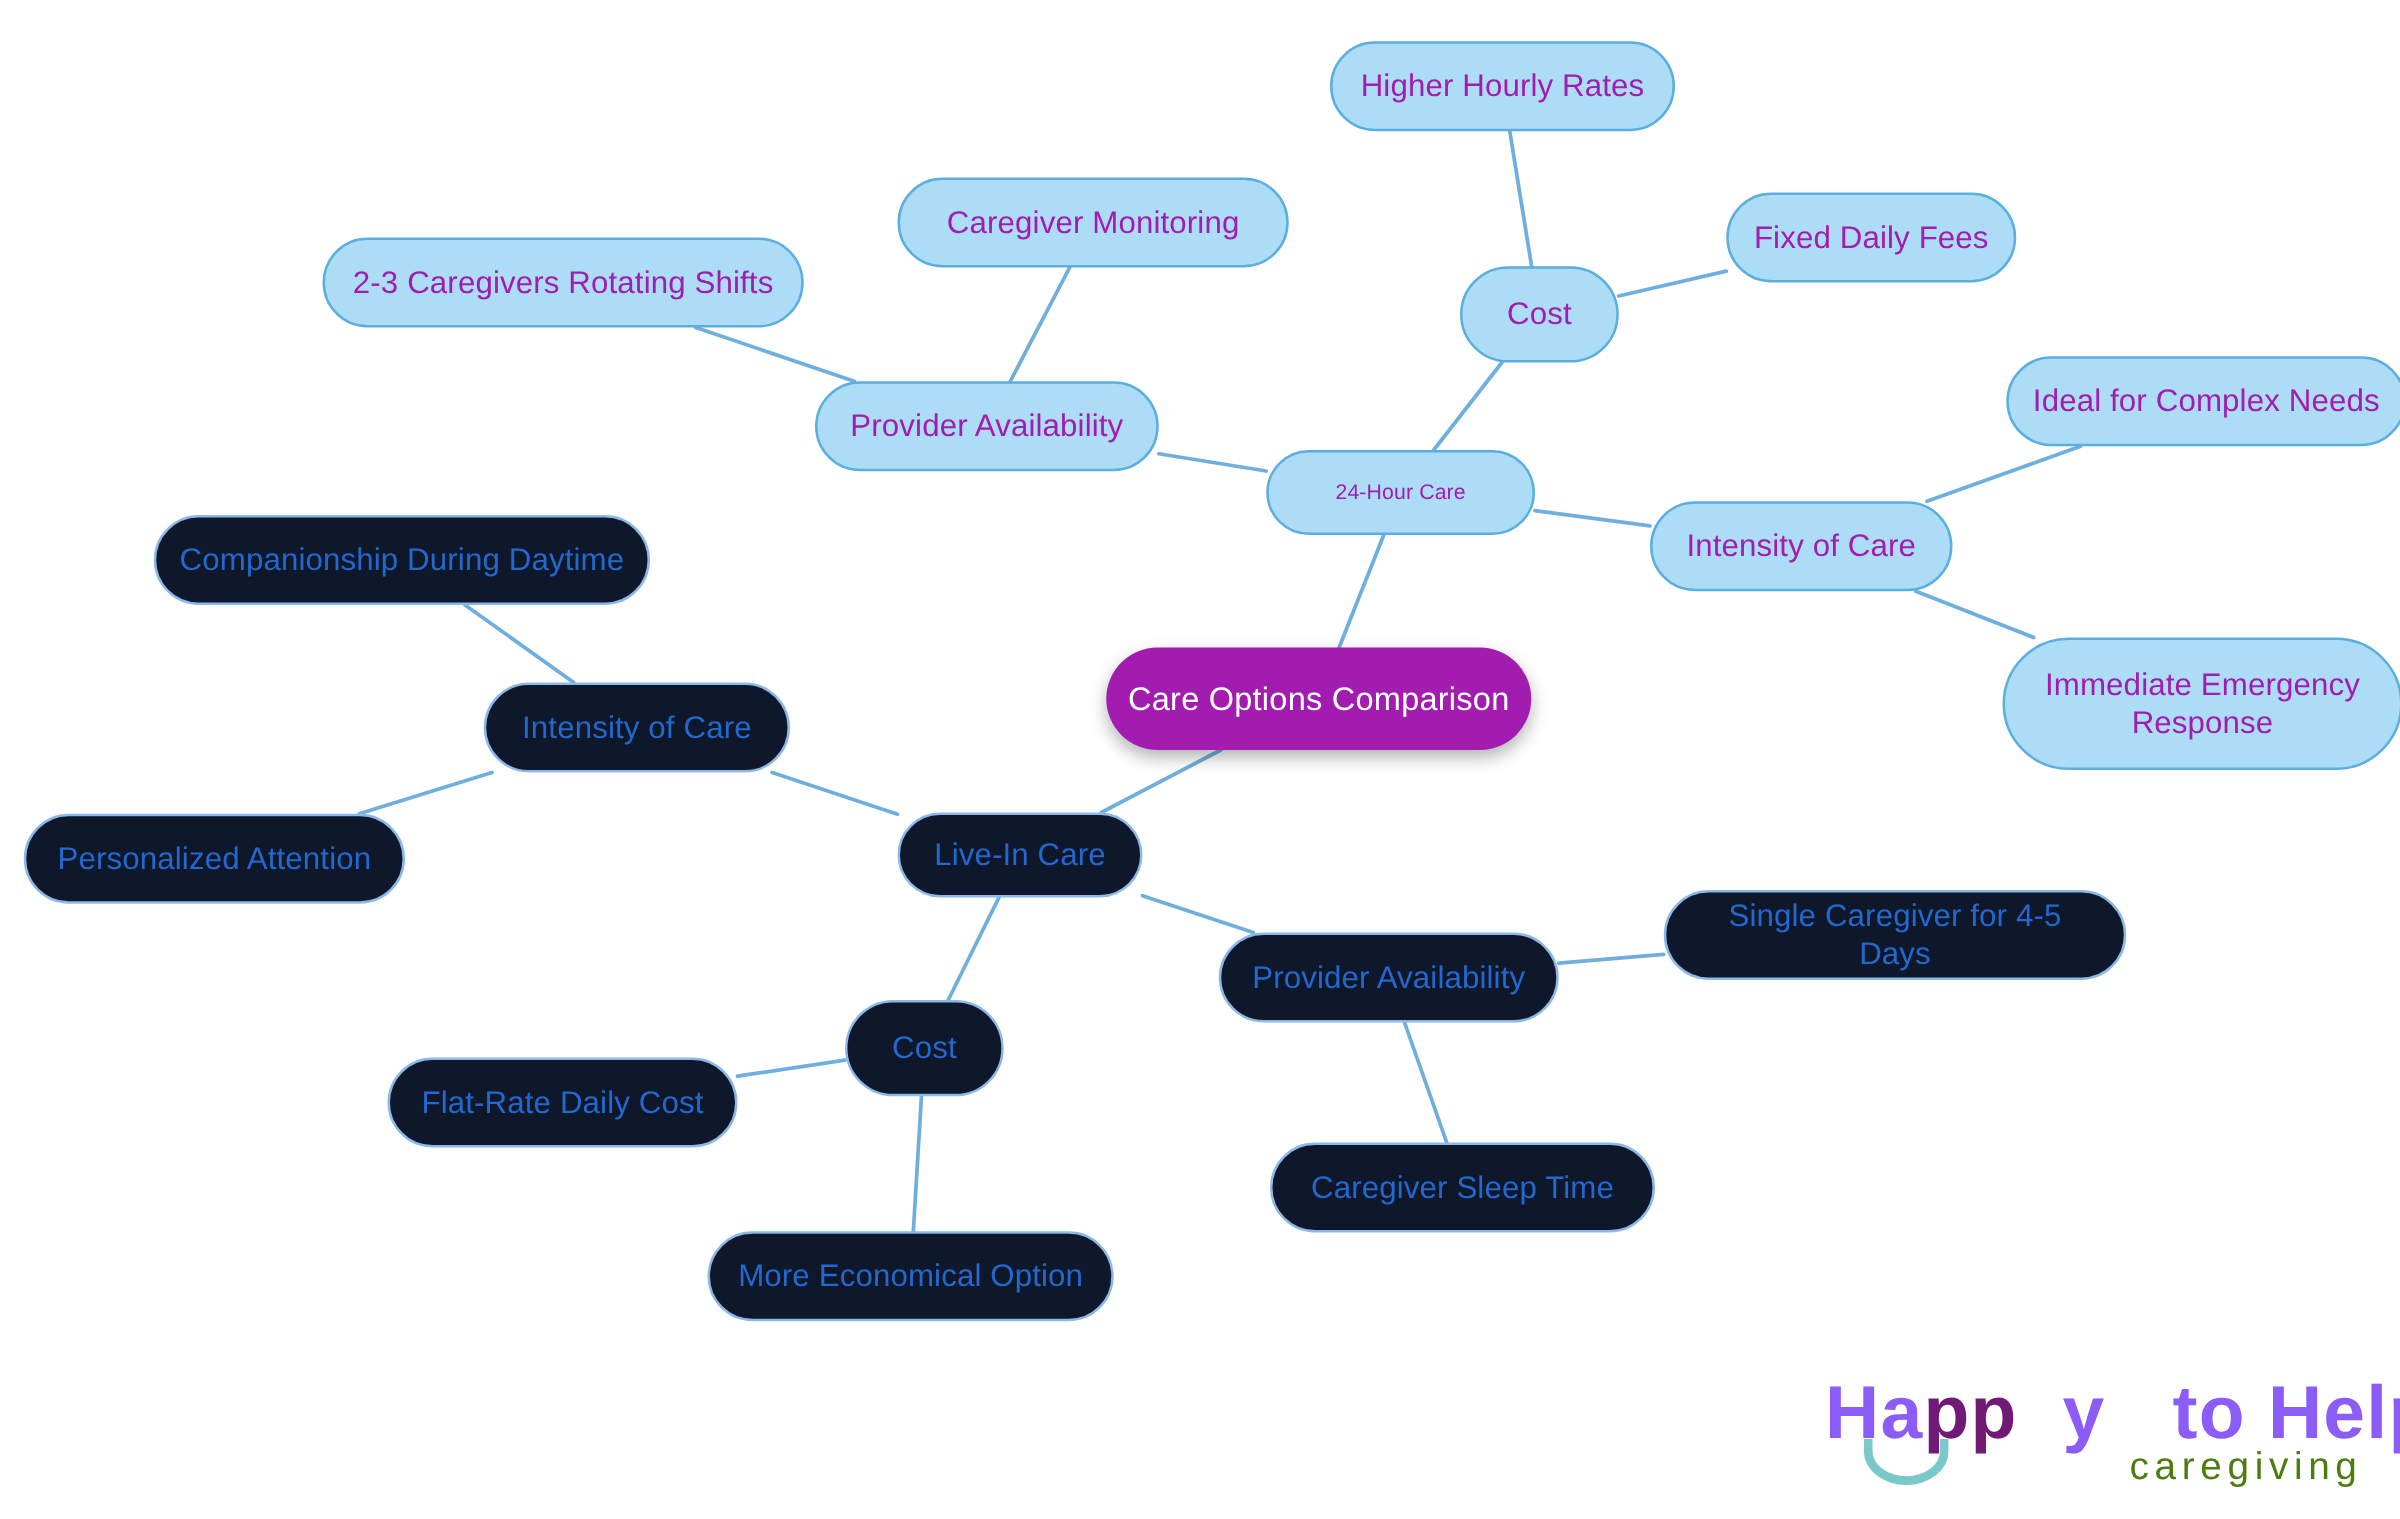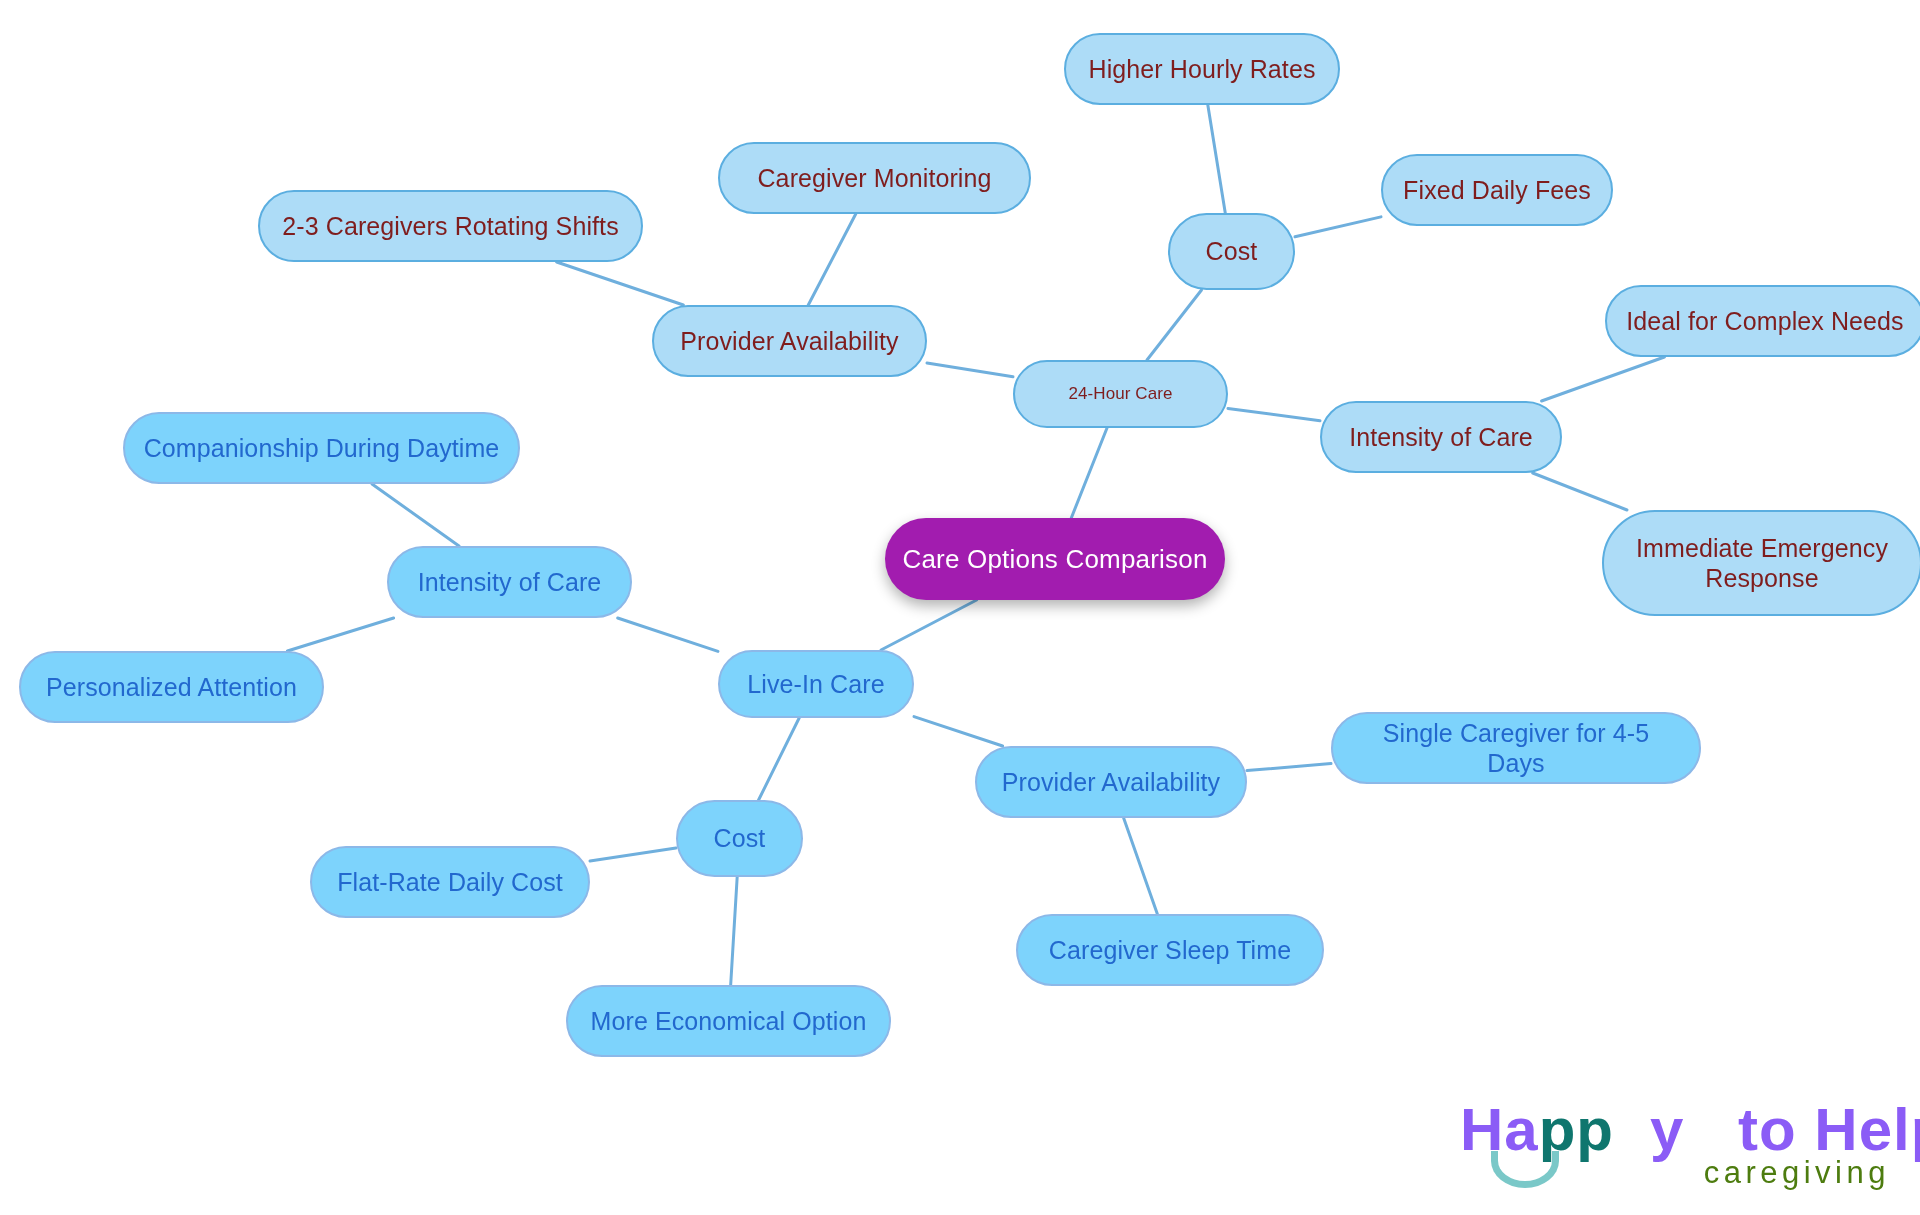--- a/index.html
+++ b/index.html
@@ -35,25 +35,25 @@
     border-radius: 999px;
     border: 2px solid #5BAEE0;
     line-height: 1.22;
     padding: 0 18px;
     letter-spacing: 0.1px;
   }
   
   .n-a {
     background: #ADDCF7;
     border-color: #5BAEE0;
-    color: #7f1d1d;
+    color: #a21caf;
   }
   
   .n-b {
-    background: #7dd3fc;
+    background: #0f172a;
     border-color: #8CB8E8;
     color: #2268CE;
     justify-content: center;
   }
   .root {
     position: absolute;
     box-sizing: border-box;
     display: flex;
     align-items: center;
     justify-content: center;
@@ -77,21 +77,21 @@
   .logo-row1 {
     position: absolute;
     left: 0;
     top: 0;
     font-size: 60px;
     font-weight: bold;
     letter-spacing: 1px;
     white-space: nowrap;
   }
   .logo-coral { color: #8b5cf6; margin-left: 36px; }
-  .logo-teal  { color: #0f766e; text-align: center; }
+  .logo-teal  { color: #701a75; text-align: center; }
   .logo-smile {
     position: absolute;
     left: 67px;
     top: 56px;
     width: 54px;
     height: 30px;
     border: 7px solid #7AC8C8;
     border-top: none;
     border-bottom-left-radius: 40px 32px;
     border-bottom-right-radius: 40px 32px;

